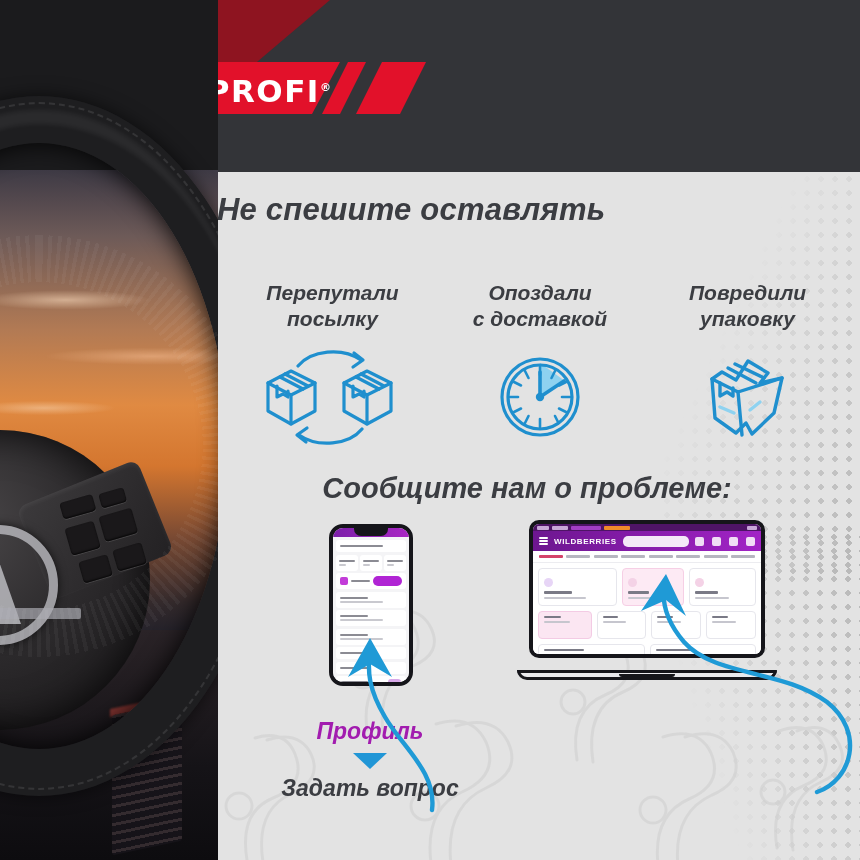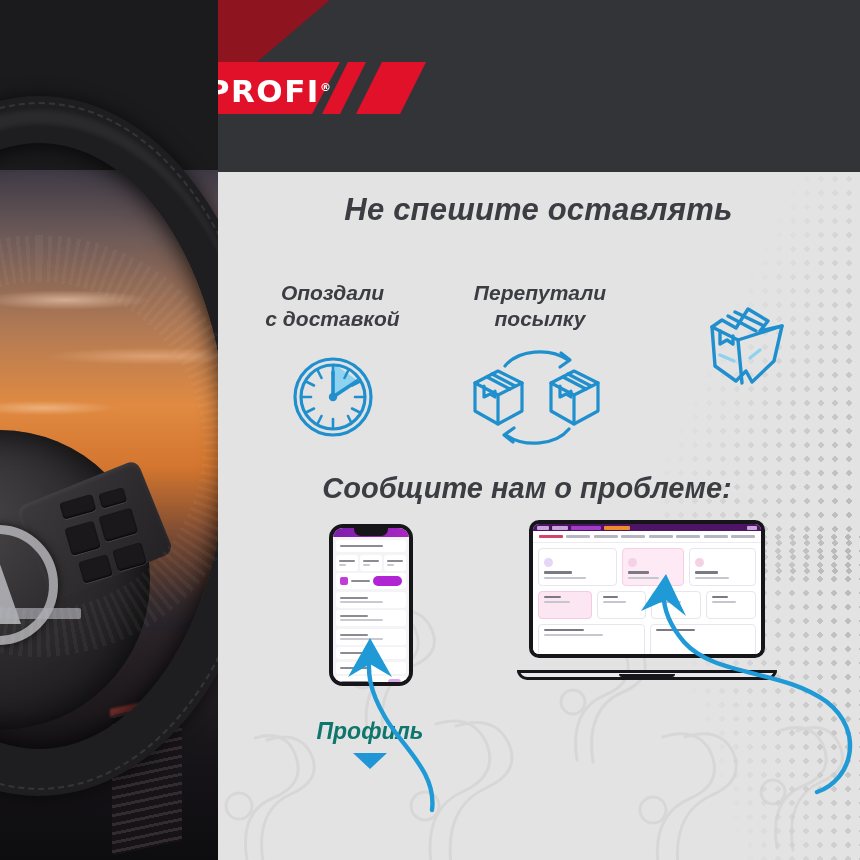--- a/index.html
+++ b/index.html
@@ -185,21 +185,21 @@
     background-size: 14px 14px;
     -webkit-mask-image: linear-gradient(72deg, transparent 30%, #000 95%);
     mask-image: linear-gradient(72deg, transparent 30%, #000 95%);
   }
   .qmarks{
     position:absolute; left:0; bottom:-10px; width:643px; height:260px;
     overflow:hidden; opacity:.55;
   }
 
   .head2{
-    position:absolute; left:0; top:18px; width:643px; text-align:center;
+    position:absolute; left:0; top:18px; width:643px; text-align:left;
     color:#3b3d42; font-weight:700; font-style:italic; font-size:31px; line-height:1.26;
     letter-spacing:.2px;
   }
 
   
   .features{
     position:absolute; left:18px; top:108px; width:610px; height:180px;
     display:flex; justify-content:space-between;
   }
   .feat{ width:195px; text-align:center; }
@@ -277,21 +277,21 @@
   .card .t{ height:2.6px; width:42%; background:#7a7a86; border-radius:1px; margin-bottom:3px;}
   .card .s{ height:2px; width:62%; background:#c6c6ce; border-radius:1px; margin-bottom:2px;}
   .card.pink{ background:#fdeaf4; border-color:#f6cfe5; }
   .card.pink2{ background:#fbe6f2; border-color:#f3cbe4; }
   .dot-ic{ width:9px; height:9px; border-radius:50%; background:#f4d2e6; display:inline-block; vertical-align:middle; margin-right:3px;}
   .dot-ic.p{ background:#e7d5f6; }
 
   
   .labels{ position:absolute; left:0; top:546px; width:643px; height:120px; }
   .lblgrp{ position:absolute; text-align:center; }
-  .lblgrp .a{ color:#0f766e; font-weight:700; font-style:italic; font-size:23px; }
+  .lblgrp .a{ color:#a21caf; font-weight:700; font-style:italic; font-size:23px; }
   .lblgrp .b{ color:#3b3d42; font-weight:700; font-style:italic; font-size:23px; }
   .tri{
     width:0; height:0; margin:8px auto 6px;
     border-left:17px solid transparent; border-right:17px solid transparent;
     border-top:16px solid #2196d6;
   }
   .arrows{ position:absolute; left:0; top:0; width:643px; height:688px; pointer-events:none; }
 </style>
 </head>
 <body>
@@ -361,20 +361,50 @@
         <path d="M576 240 q-8-52 28-68 q30-13 18-38 q-12-24-42-13"></path>
         <circle cx="556" cy="182" r="12"></circle>
       </g>
     </svg>
 
     <div class="head2">
       <span>Не спешите оставлять</span><br>
     </div>
 
     <div class="features">
+
+      <div class="feat">
+        <div class="cap">
+          <span>Перепутали</span><br>
+          <span>посылку</span>
+        </div>
+        <div class="icon">
+          <svg width="150" height="96" viewBox="0 0 150 96" fill="none" stroke="#1f8fce" stroke-width="3.2" stroke-linejoin="round" stroke-linecap="round">
+
+            <path d="M10 34 L33 22 L57 34 L57 62 L33 75 L10 62 Z"></path>
+            <path d="M10 34 L33 46 L57 34"></path>
+              <path d="M33 46 L33 75"></path>
+            <path d="M22 28 L45 40"></path>
+              <path d="M27 25 L50 37"></path>
+            <path d="M19 37 L19 48 L25 45 L30 48 L30 42"></path>
+
+            <path d="M86 34 L109 22 L133 34 L133 62 L109 75 L86 62 Z"></path>
+            <path d="M86 34 L109 46 L133 34"></path>
+              <path d="M109 46 L109 75"></path>
+            <path d="M98 28 L121 40"></path>
+              <path d="M103 25 L126 37"></path>
+            <path d="M95 37 L95 48 L101 45 L106 48 L106 42"></path>
+
+            <path d="M40 17 A40 28 0 0 1 103 11"></path>
+            <path d="M96 4 L105 11 L95 18"></path>
+            <path d="M104 80 A40 28 0 0 1 41 86"></path>
+            <path d="M48 93 L39 86 L49 79"></path>
+          </svg>
+        </div>
+      </div>
 
       <div class="feat">
         <div class="cap">
           <span>Опоздали</span><br>
           <span>с доставкой</span>
         </div>
         <div class="icon">
           <svg width="94" height="94" viewBox="0 0 94 94" fill="none" stroke="#1f8fce" stroke-width="3.2" stroke-linecap="round">
             <path d="M47 13 L47 47 L72 31 Z" fill="#8ed2f0" stroke="none"></path>
             <circle cx="47" cy="47" r="38"></circle>
@@ -395,49 +425,23 @@
             </g>
             <path d="M47 47 L47 22" stroke-width="3.6"></path>
             <path d="M47 47 L71 31" stroke-width="3.6"></path>
             <circle cx="47" cy="47" r="4.2" fill="#1f8fce" stroke="none"></circle>
           </svg>
         </div>
       </div>
 
       <div class="feat">
         <div class="cap">
-          <span>Перепутали</span><br>
-          <span>посылку</span>
-        </div>
-        <div class="icon">
-          <svg width="150" height="96" viewBox="0 0 150 96" fill="none" stroke="#1f8fce" stroke-width="3.2" stroke-linejoin="round" stroke-linecap="round">
-
-            <path d="M10 34 L33 22 L57 34 L57 62 L33 75 L10 62 Z"></path>
-            <path d="M10 34 L33 46 L57 34"></path>
-              <path d="M33 46 L33 75"></path>
-            <path d="M22 28 L45 40"></path>
-              <path d="M27 25 L50 37"></path>
-            <path d="M19 37 L19 48 L25 45 L30 48 L30 42"></path>
-
-            <path d="M86 34 L109 22 L133 34 L133 62 L109 75 L86 62 Z"></path>
-            <path d="M86 34 L109 46 L133 34"></path>
-              <path d="M109 46 L109 75"></path>
-            <path d="M98 28 L121 40"></path>
-              <path d="M103 25 L126 37"></path>
-            <path d="M95 37 L95 48 L101 45 L106 48 L106 42"></path>
-
-            <path d="M40 17 A40 28 0 0 1 103 11"></path>
-            <path d="M96 4 L105 11 L95 18"></path>
-            <path d="M104 80 A40 28 0 0 1 41 86"></path>
-            <path d="M48 93 L39 86 L49 79"></path>
-          </svg>
-        </div>
-      </div>
-
-      <div class="feat">
+          <span>Повредили</span><br>
+          <span>упаковку</span>
+        </div>
         <div class="icon">
           <svg width="100" height="100" viewBox="0 0 100 100" fill="none" stroke="#1f8fce" stroke-width="3.4" stroke-linejoin="round" stroke-linecap="round">
             <path d="M14 32 L24 25 L38 33 L50 14 L70 26 L62 36 L84 31 L76 66 L54 87 L48 76 L38 86 L17 71 Z"></path>
             <path d="M14 32 L40 45 L84 31"></path>
             <path d="M40 45 L44 88"></path>
             <path d="M30 21 L58 36"></path>
             <path d="M37 17 L66 31"></path>
             <path d="M22 36 L22 49 L29 45 L35 49 L35 41"></path>
             <g stroke="#8ed2f0" stroke-width="3.4">
               <path d="M22 60 L36 66"></path>
@@ -507,20 +511,35 @@
 
       <div class="laptop">
         <div class="lid">
           <div class="wb-top">
             <div class="wb-tag" style="width:12px;background:#c8a7d8"></div>
             <div class="wb-tag" style="width:16px;background:#c8a7d8"></div>
             <div class="wb-tag" style="width:30px;background:#a23ec4"></div>
             <div class="wb-tag" style="width:26px;background:#f08c2a"></div>
             <div style="flex:1"></div>
             <div class="wb-tag" style="width:10px;background:#c8a7d8"></div>
+          </div>
+          <div class="wb-head">
+            <div class="wb-burger">
+                <i></i>
+                <i></i>
+                <i></i>
+              </div>
+            <div class="wb-logo">WILDBERRIES</div>
+            <div class="wb-search"></div>
+            <div class="wb-icons">
+              <span></span>
+              <span></span>
+              <span></span>
+              <span></span>
+            </div>
           </div>
           <div class="wb-nav">
             <i></i>
             <i></i>
             <i></i>
             <i></i>
             <i></i>
             <i></i>
             <i></i>
             <i></i>
@@ -562,20 +581,21 @@
 
         </div>
         <div class="base"></div>
       </div>
     </div>
 
     <div class="labels">
       <div class="lblgrp" style="left:38px; top:0; width:230px;">
         <div class="a">Профиль</div>
         <div class="tri"></div>
+        <div class="b">Задать вопрос</div>
       </div>
     </div>
 
     <svg class="arrows" viewBox="0 0 643 688">
       <g fill="none" stroke="#1f9ad6" stroke-width="4.4" stroke-linecap="round">
         <path d="M215 638 C 220 600, 185 575, 168 545 C 152 518, 150 500, 153 478"></path>
         <path d="M600 620 C 635 608, 648 560, 610 530 C 565 497, 498 505, 467 470 C 448 448, 445 430, 447 414"></path>
       </g>
       <path d="M153 466 L131 505 L153 492 L175 505 Z" fill="#1f9ad6"></path>
       <path d="M449 402 L424 439 L449 428 L469 444 Z" fill="#1f9ad6"></path>

